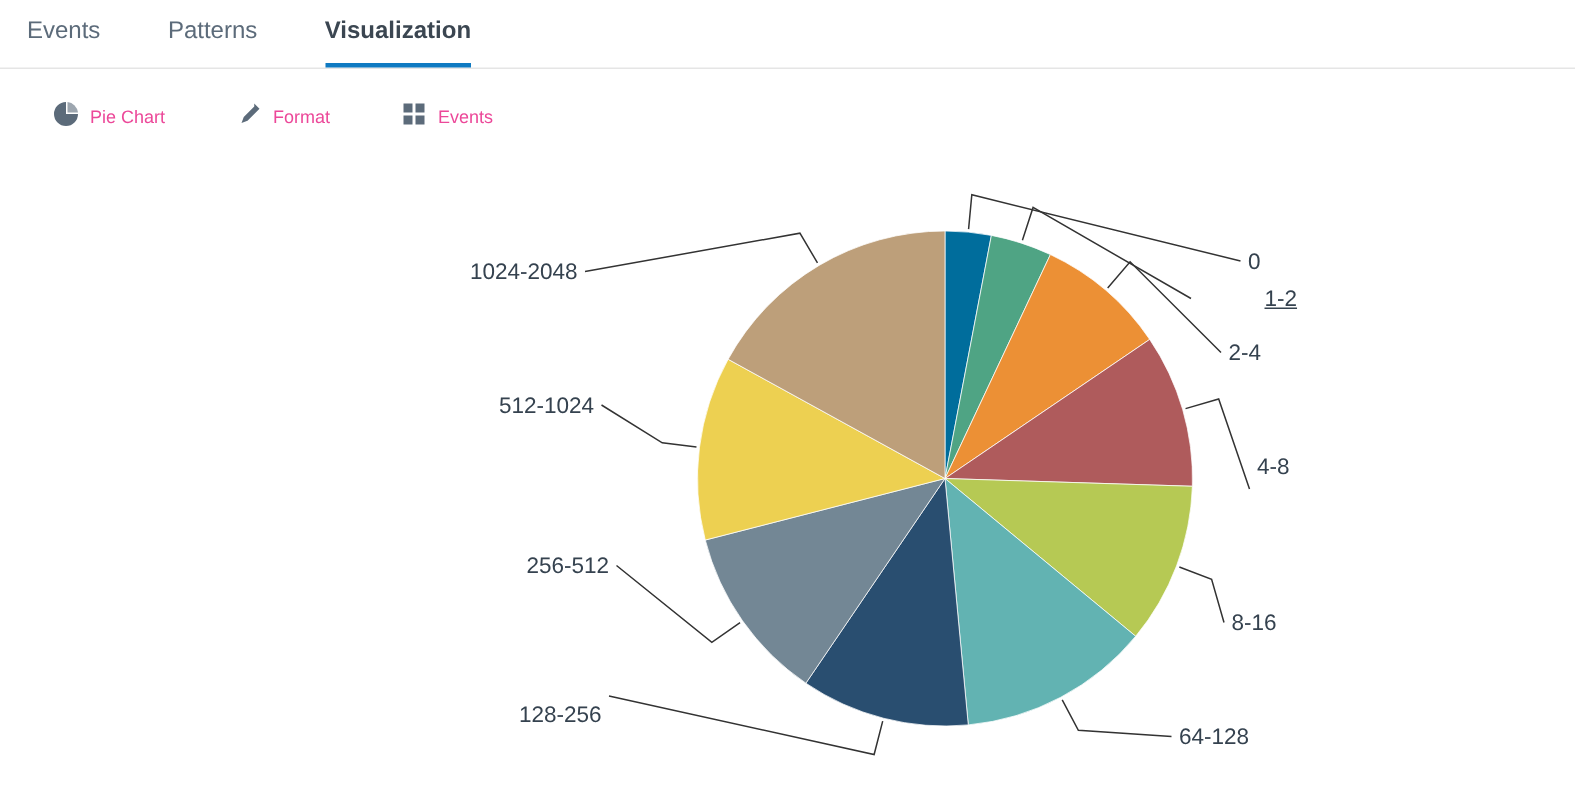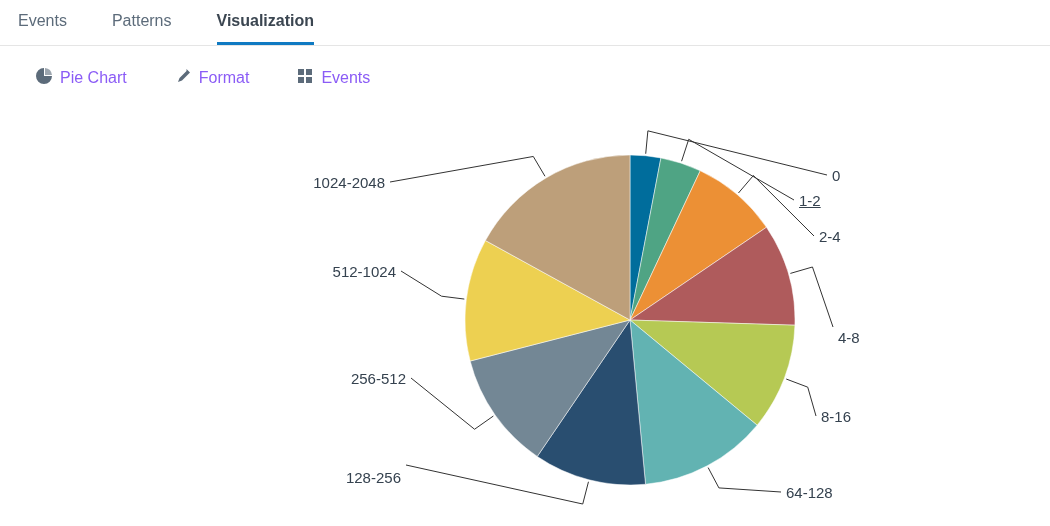--- a/index.html
+++ b/index.html
@@ -36,22 +36,22 @@
     .toolbar {
       display: flex;
       gap: 48px;
       padding: 22px 36px;
       align-items: center;
     }
     .tool {
       display: flex;
       align-items: center;
       gap: 8px;
-      color: #8b5cf6;
-      font-size: 16px;
+      color: #ec4899;
+      font-size: 12px;
       cursor: pointer;
     }
     .tool svg {
       width: 16px;
       height: 16px;
       fill: #5c6b7a;
     }
     .chart-area {
       position: relative;
       width: 1050px;
@@ -135,23 +135,23 @@
       <polyline points="790.3690455080495,163.4084852914487 812.4558002786192,156.99168985254641 833,217" class="leader"></polyline>
       <polyline points="786.2191531485878,269.0302989111359 807.7343658576748,277.1602203180588 816,306" class="leader"></polyline>
       <polyline points="708.1442789815158,357.5888602248118 718.906664709509,377.9154697168517 781,382" class="leader"></polyline>
       <polyline points="588.4687888434693,371.7533879084814 582.7489214386776,394.0308006144399 406,355" class="leader"></polyline>
       <polyline points="493.3689971900211,306.0258770912275 474.55155368924557,319.25099788822297 411,268" class="leader"></polyline>
       <polyline points="464.3168448804822,189.06934999476127 441.4982067502492,186.18668562278228 401,161" class="leader"></polyline>
       <polyline points="544.9900835696881,66.25608149034139 533.2821310074295,46.459014869250694 390,72" class="leader"></polyline>
     </svg>
   <div id="labels">
       <div class="slice-label" style="top: 57px; left: 832px;">0</div>
-      <div class="slice-label" style="top: 82px; left: 799px; text-decoration: underline;">1-2</div>
+      <div class="slice-label" style="top: 82px; left: 843px; text-decoration: underline;">1-2</div>
       <div class="slice-label" style="top: 118px; left: 819px;">2-4</div>
-      <div class="slice-label" style="top: 219px; left: 838px;">4-8</div>
+      <div class="slice-label" style="top: 194px; left: 838px;">4-8</div>
       <div class="slice-label" style="top: 298px; left: 821px;">8-16</div>
       <div class="slice-label" style="top: 374px; left: 786px;">64-128</div>
       <div class="slice-label" style="top: 347px; right: 649px; text-align: right; margin-top: 12px;">128-256</div>
       <div class="slice-label" style="top: 260px; right: 644px; text-align: right;">256-512</div>
       <div class="slice-label" style="top: 153px; right: 654px; text-align: center;">512-1024</div>
       <div class="slice-label" style="top: 64px; right: 665px; text-align: center;">1024-2048</div>
     </div>
 </div>
 
 </body></html>

